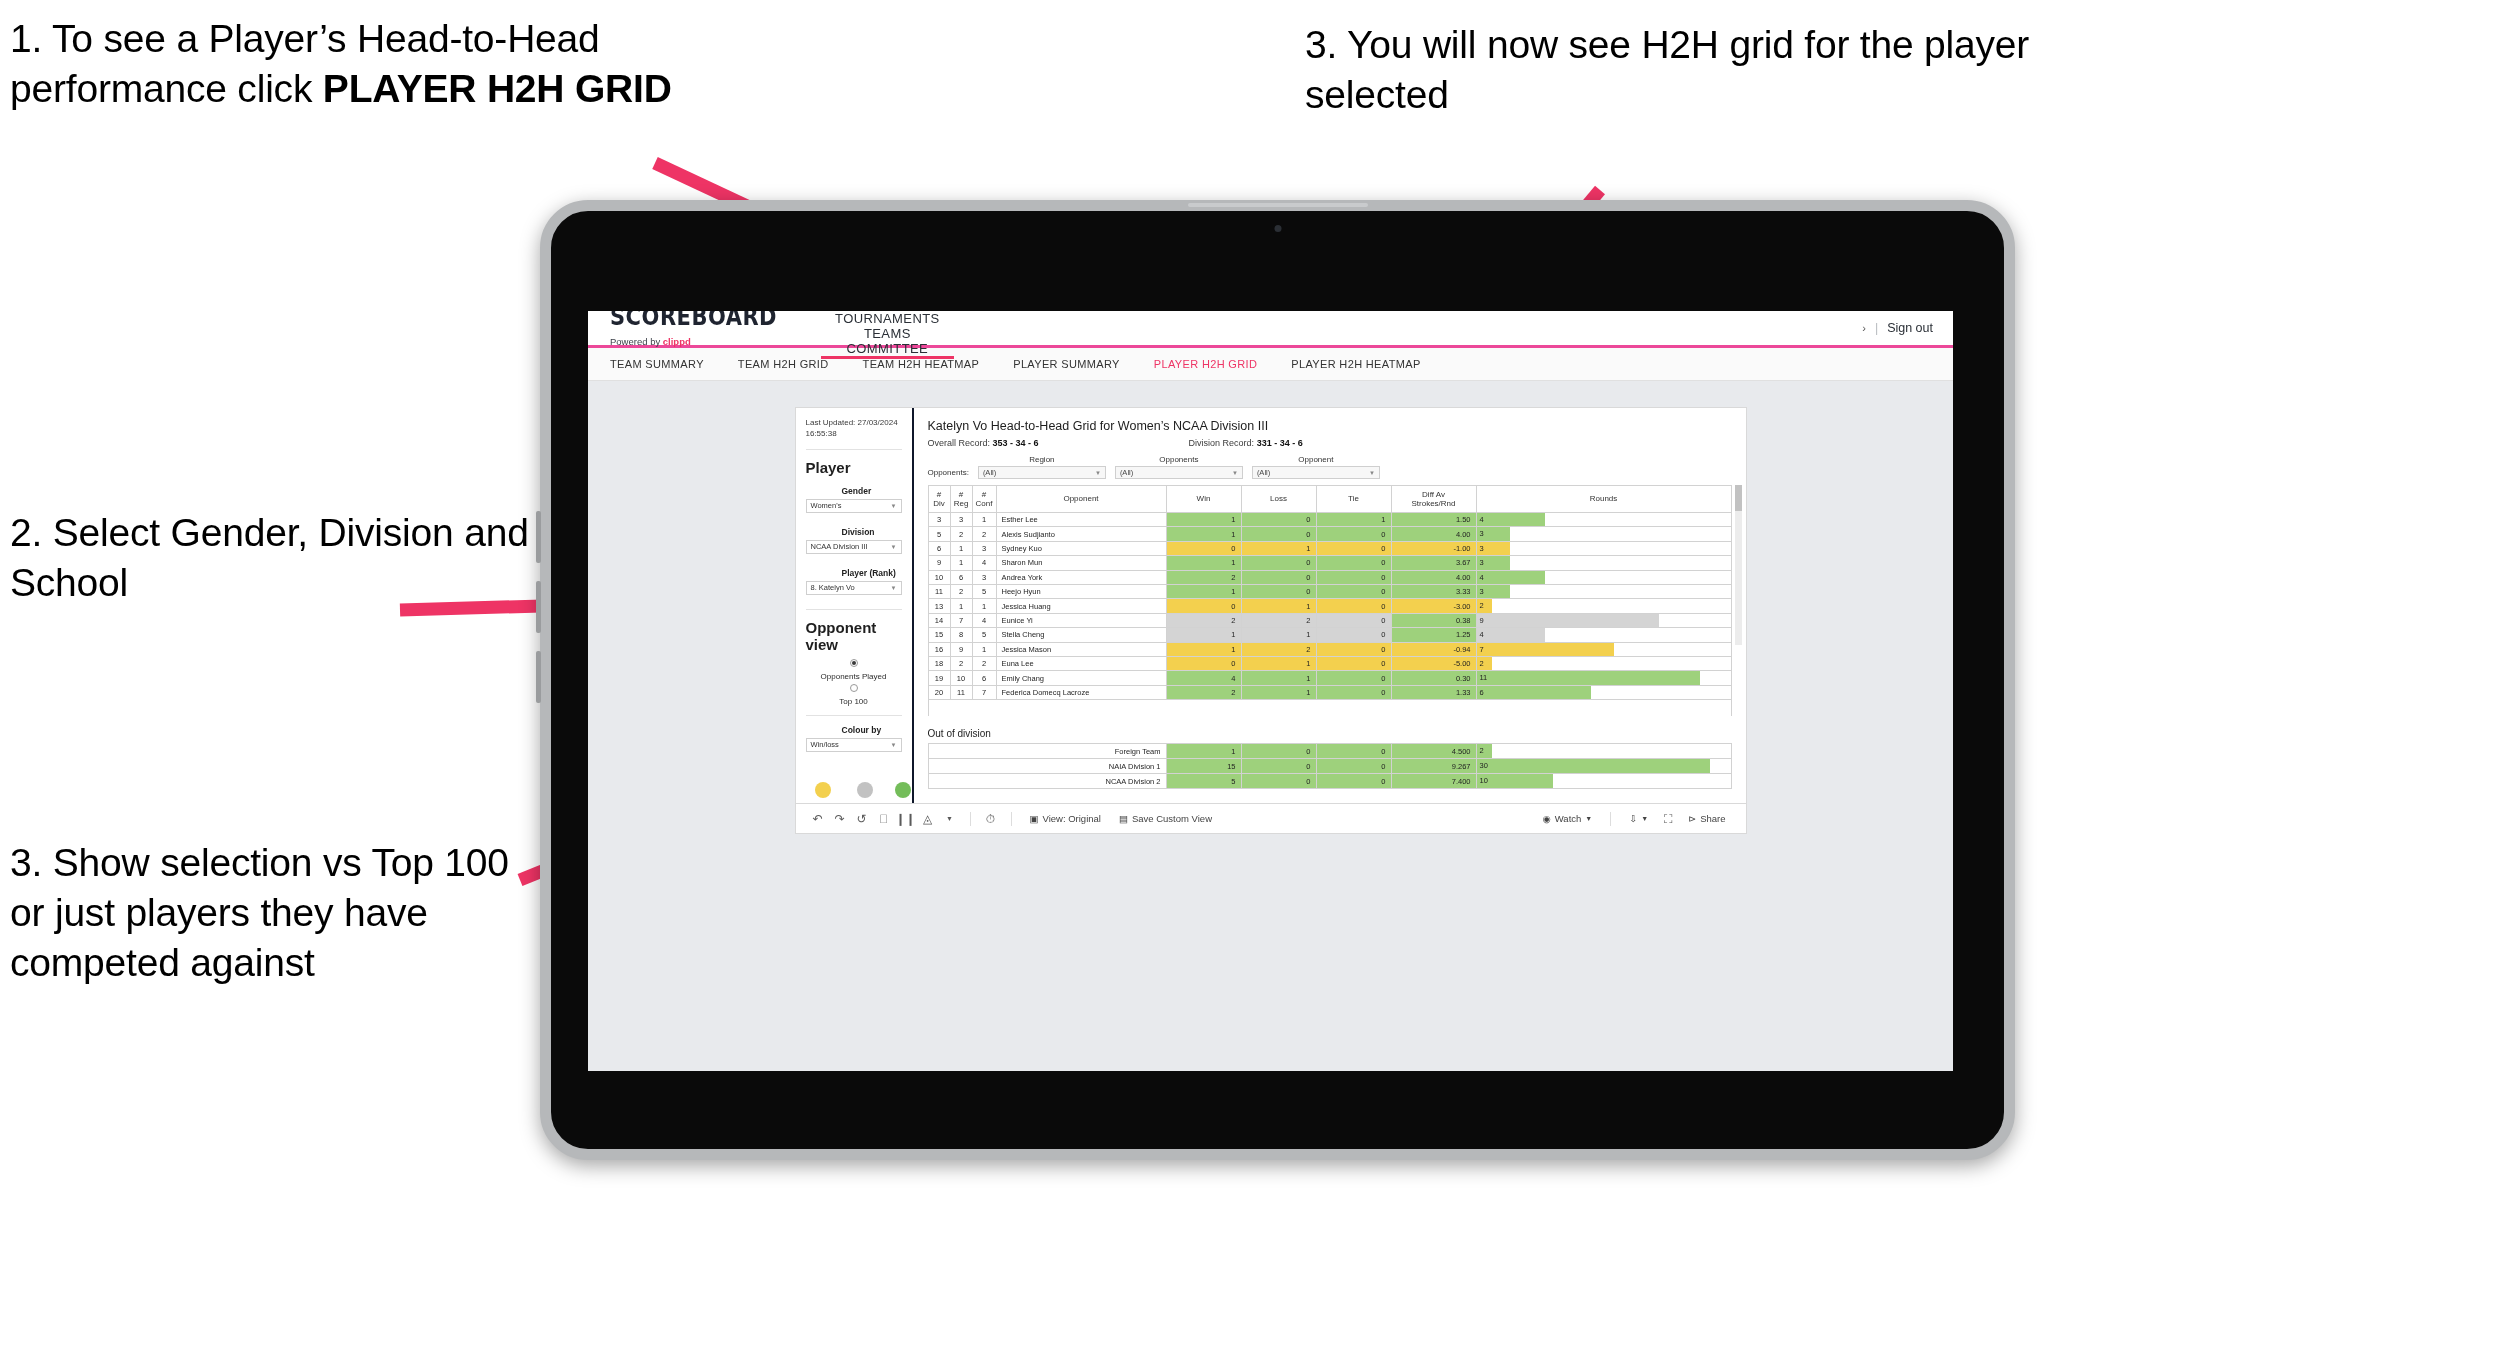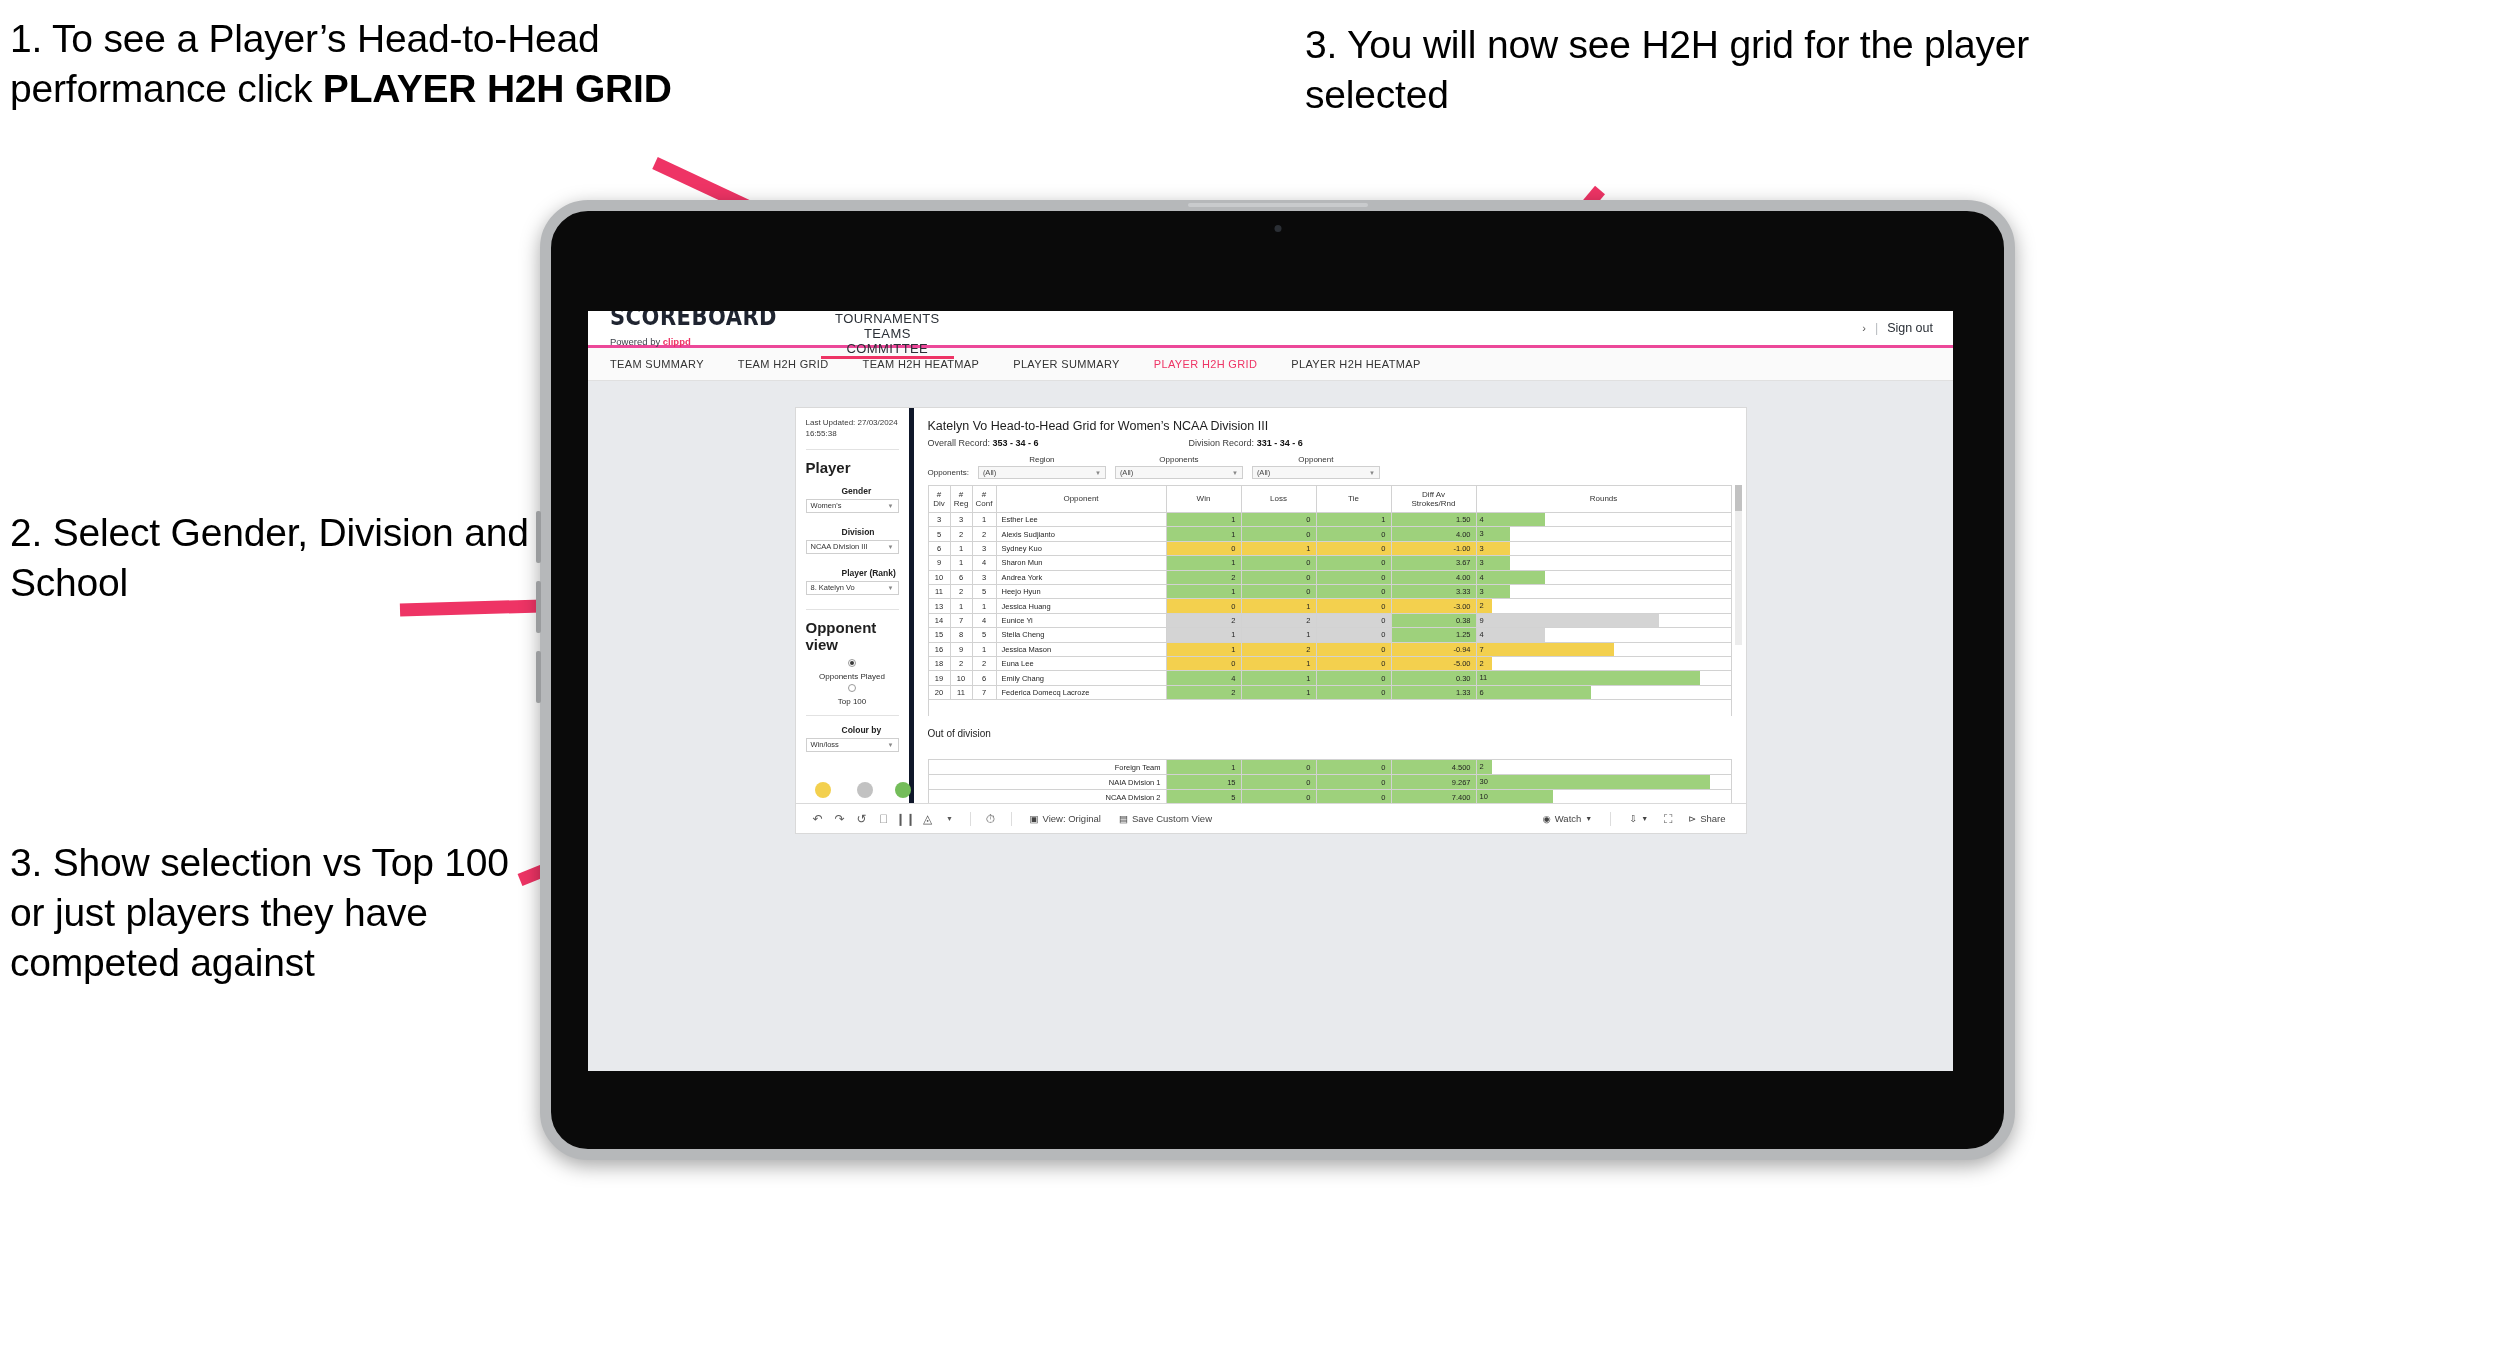--- a/index.html
+++ b/index.html
@@ -101,21 +101,21 @@
 
   
   .canvas { padding:26px 0 0 0; height:calc(100% - 85px); }
   .viz {
     margin:0 auto; width:952px; background:#ffffff;
     border:1px solid #d9d9d9;
     height:397px; display:flex; overflow:hidden;
   }
 
   
-  .filters { width:118px; border-right:5px solid #0f172a; padding:10px 10px 0 10px; }
+  .filters { width:118px; border-right:2px solid #0f172a; padding:10px 10px 0 10px; }
   .lastup { font-size:8px; color:#3a3a3a; line-height:1.35; }
   .divider { border-top:1px solid #e2e2e2; margin:9px 0; }
   .f-title { font-size:15px; font-weight:bold; color:#1f1f1f; margin-bottom:10px; }
   .f-label { font-size:8.5px; font-weight:bold; color:#222; margin-bottom:3px;padding-left:36px; }
   .f-select {
     border:1px solid #cfcfcf; background:#fff; height:14px;
     font-size:7.5px; color:#333;
     display:flex; align-items:center; padding:0 4px;
     margin-bottom:14px; position:relative;
   }
@@ -165,21 +165,21 @@
   .bar-cell .bar { position:absolute; left:0; top:0; bottom:0; }
   .bar-cell .bval { position:relative; z-index:2; padding-left:3px; display:block; line-height:13.4px; text-align:left; }
   .gridscroll { position:relative; }
   .vscroll {
     position:absolute; right:-10px; top:0; width:7px; height:160px;
     background:#ececec;
   }
   .vscroll .thumb { width:7px; height:26px; background:#c2c2c2; }
   .tbl-fade { height:16px; border-left:1px solid #d2d2d2; border-right:1px solid #d2d2d2; }
 
-  .ood-title { font-size:10px; color:#1d1d1d; margin:12px 0 20px 0; }
+  .ood-title { font-size:10px; color:#1d1d1d; margin:12px 0 4px 0; }
   table.ood { border-collapse:collapse; width:100%; table-layout:fixed; font-size:7.5px; }
   table.ood td { border:1px solid #d2d2d2; height:14px; color:#1f1f1f; }
   table.ood td.name { text-align:right; padding-right:5px; }
   table.ood td.val { text-align:right; padding-right:5px; }
 
   
   .toolbar {
     margin:0 auto; width:952px; height:30px;
     border:1px solid #d9d9d9; border-top:none; background:#fff;
     display:flex; align-items:center; padding:0 12px;

